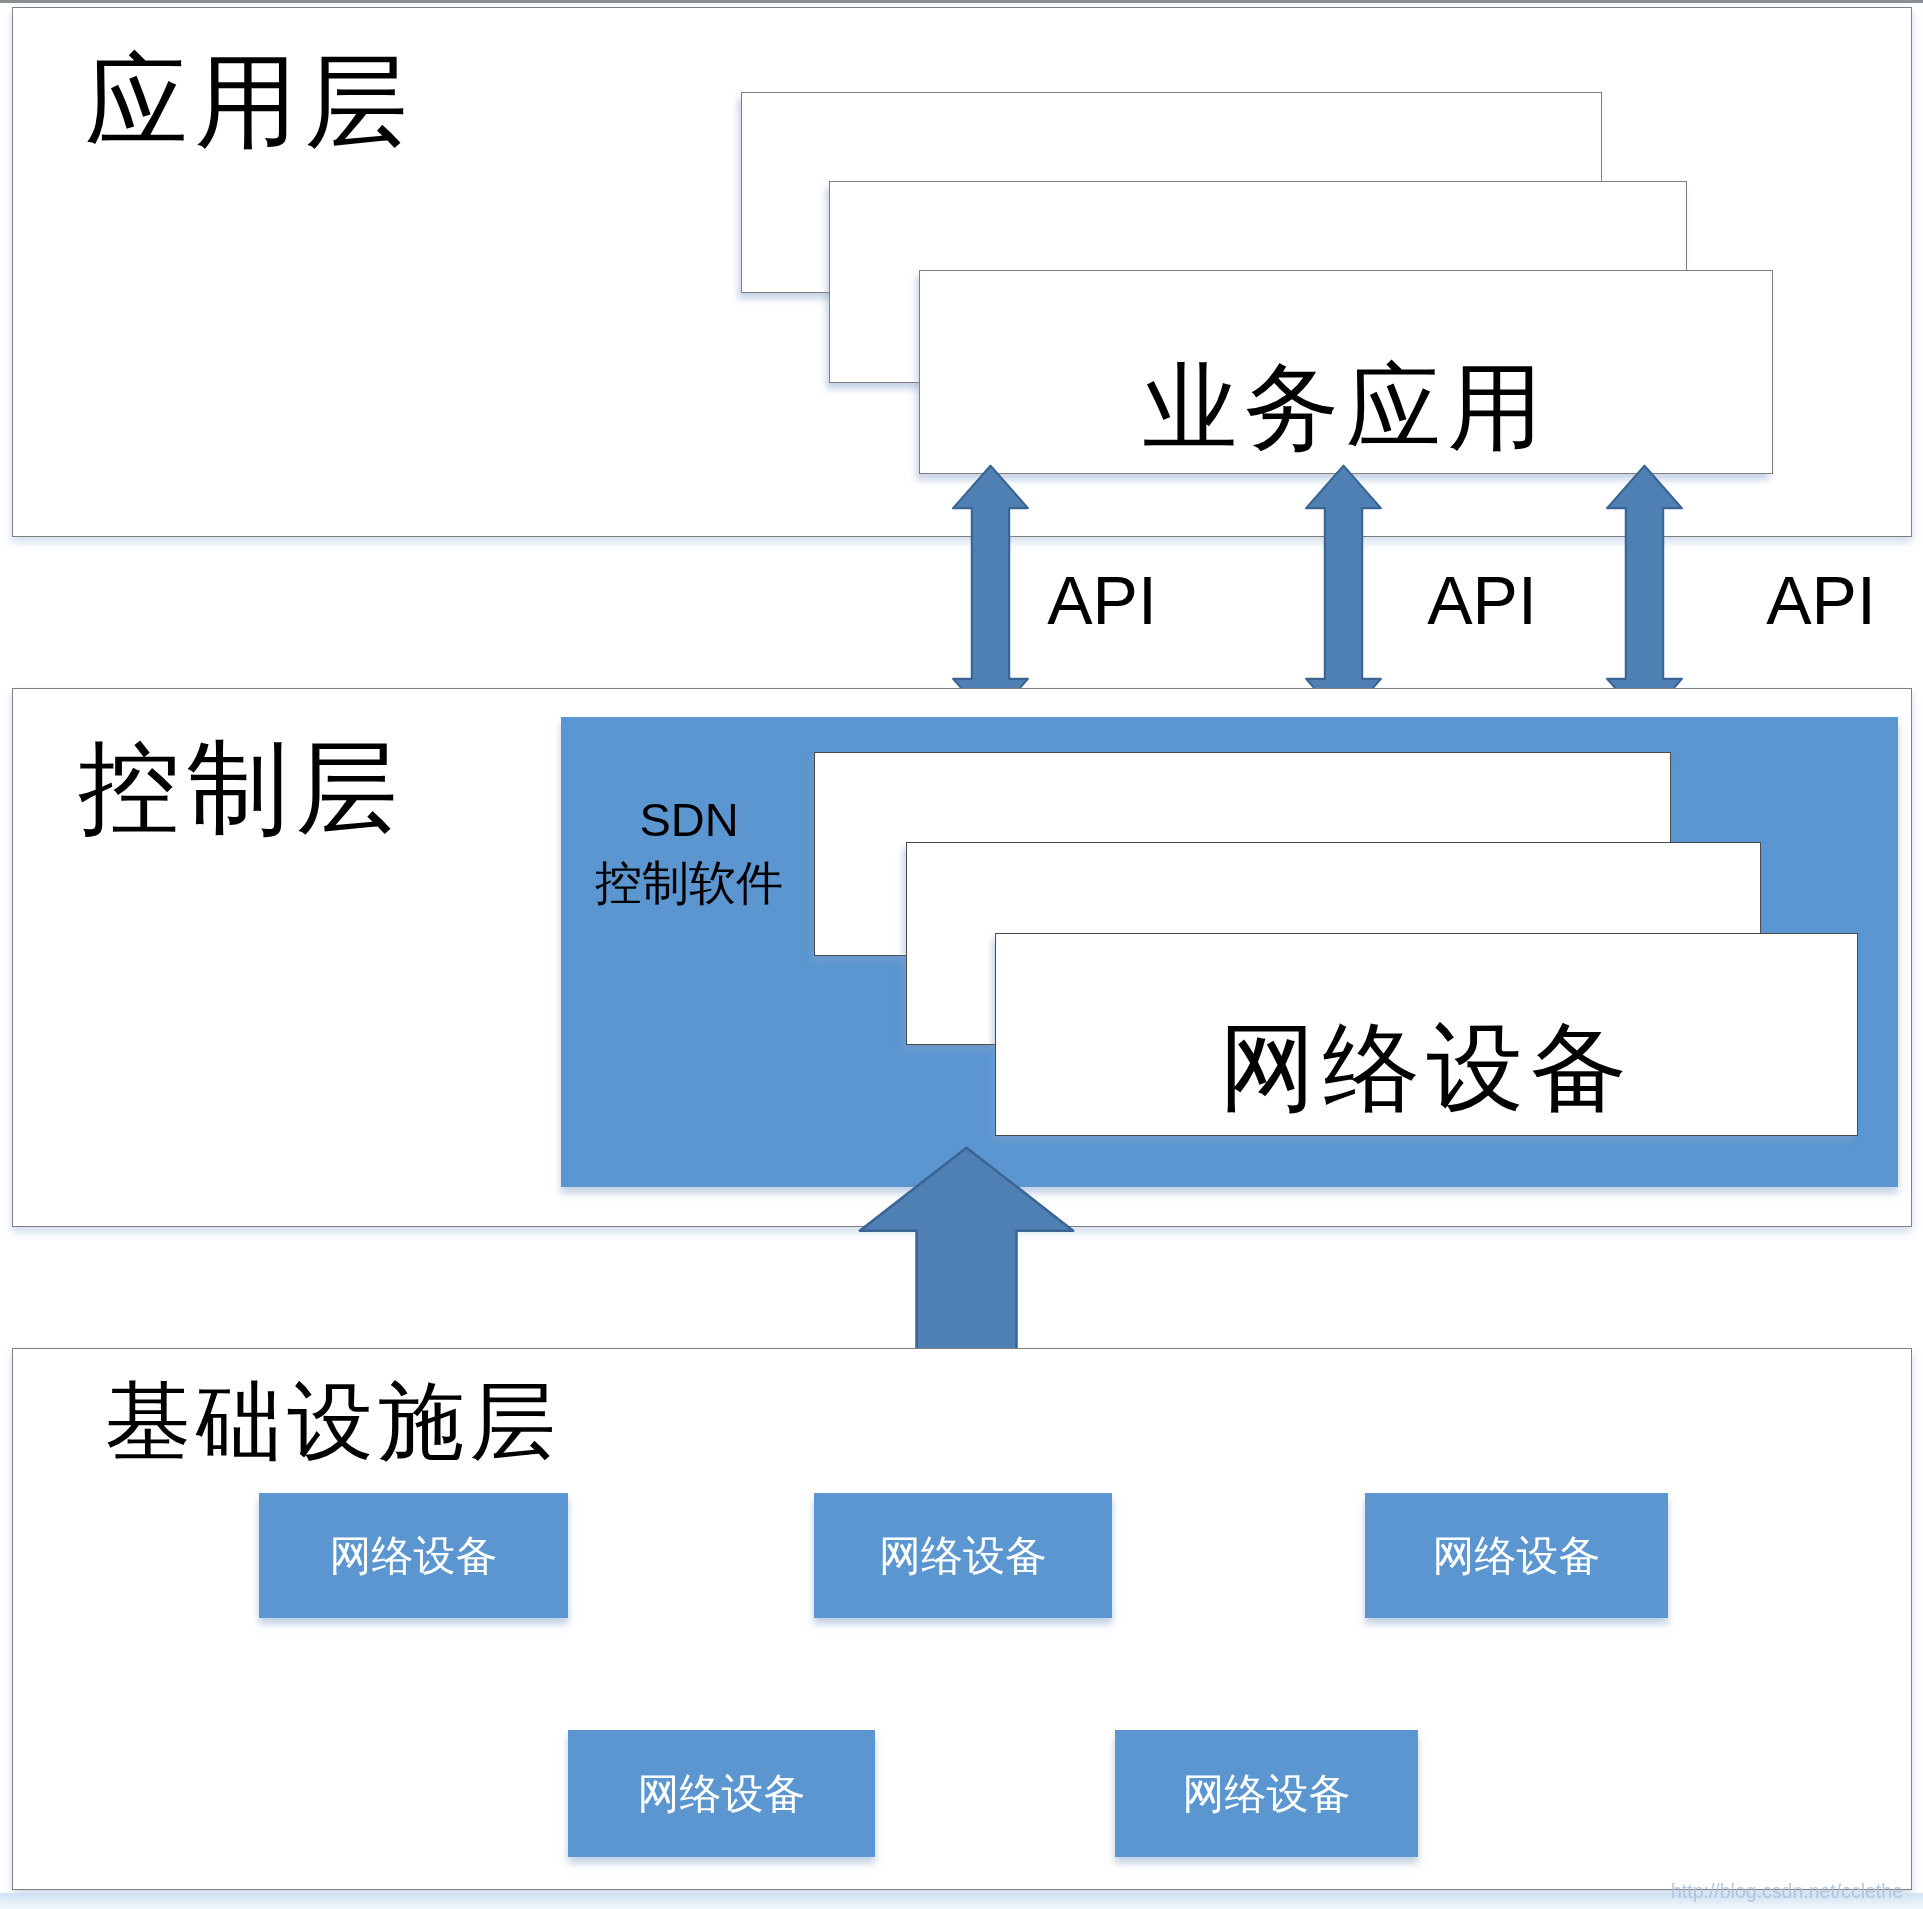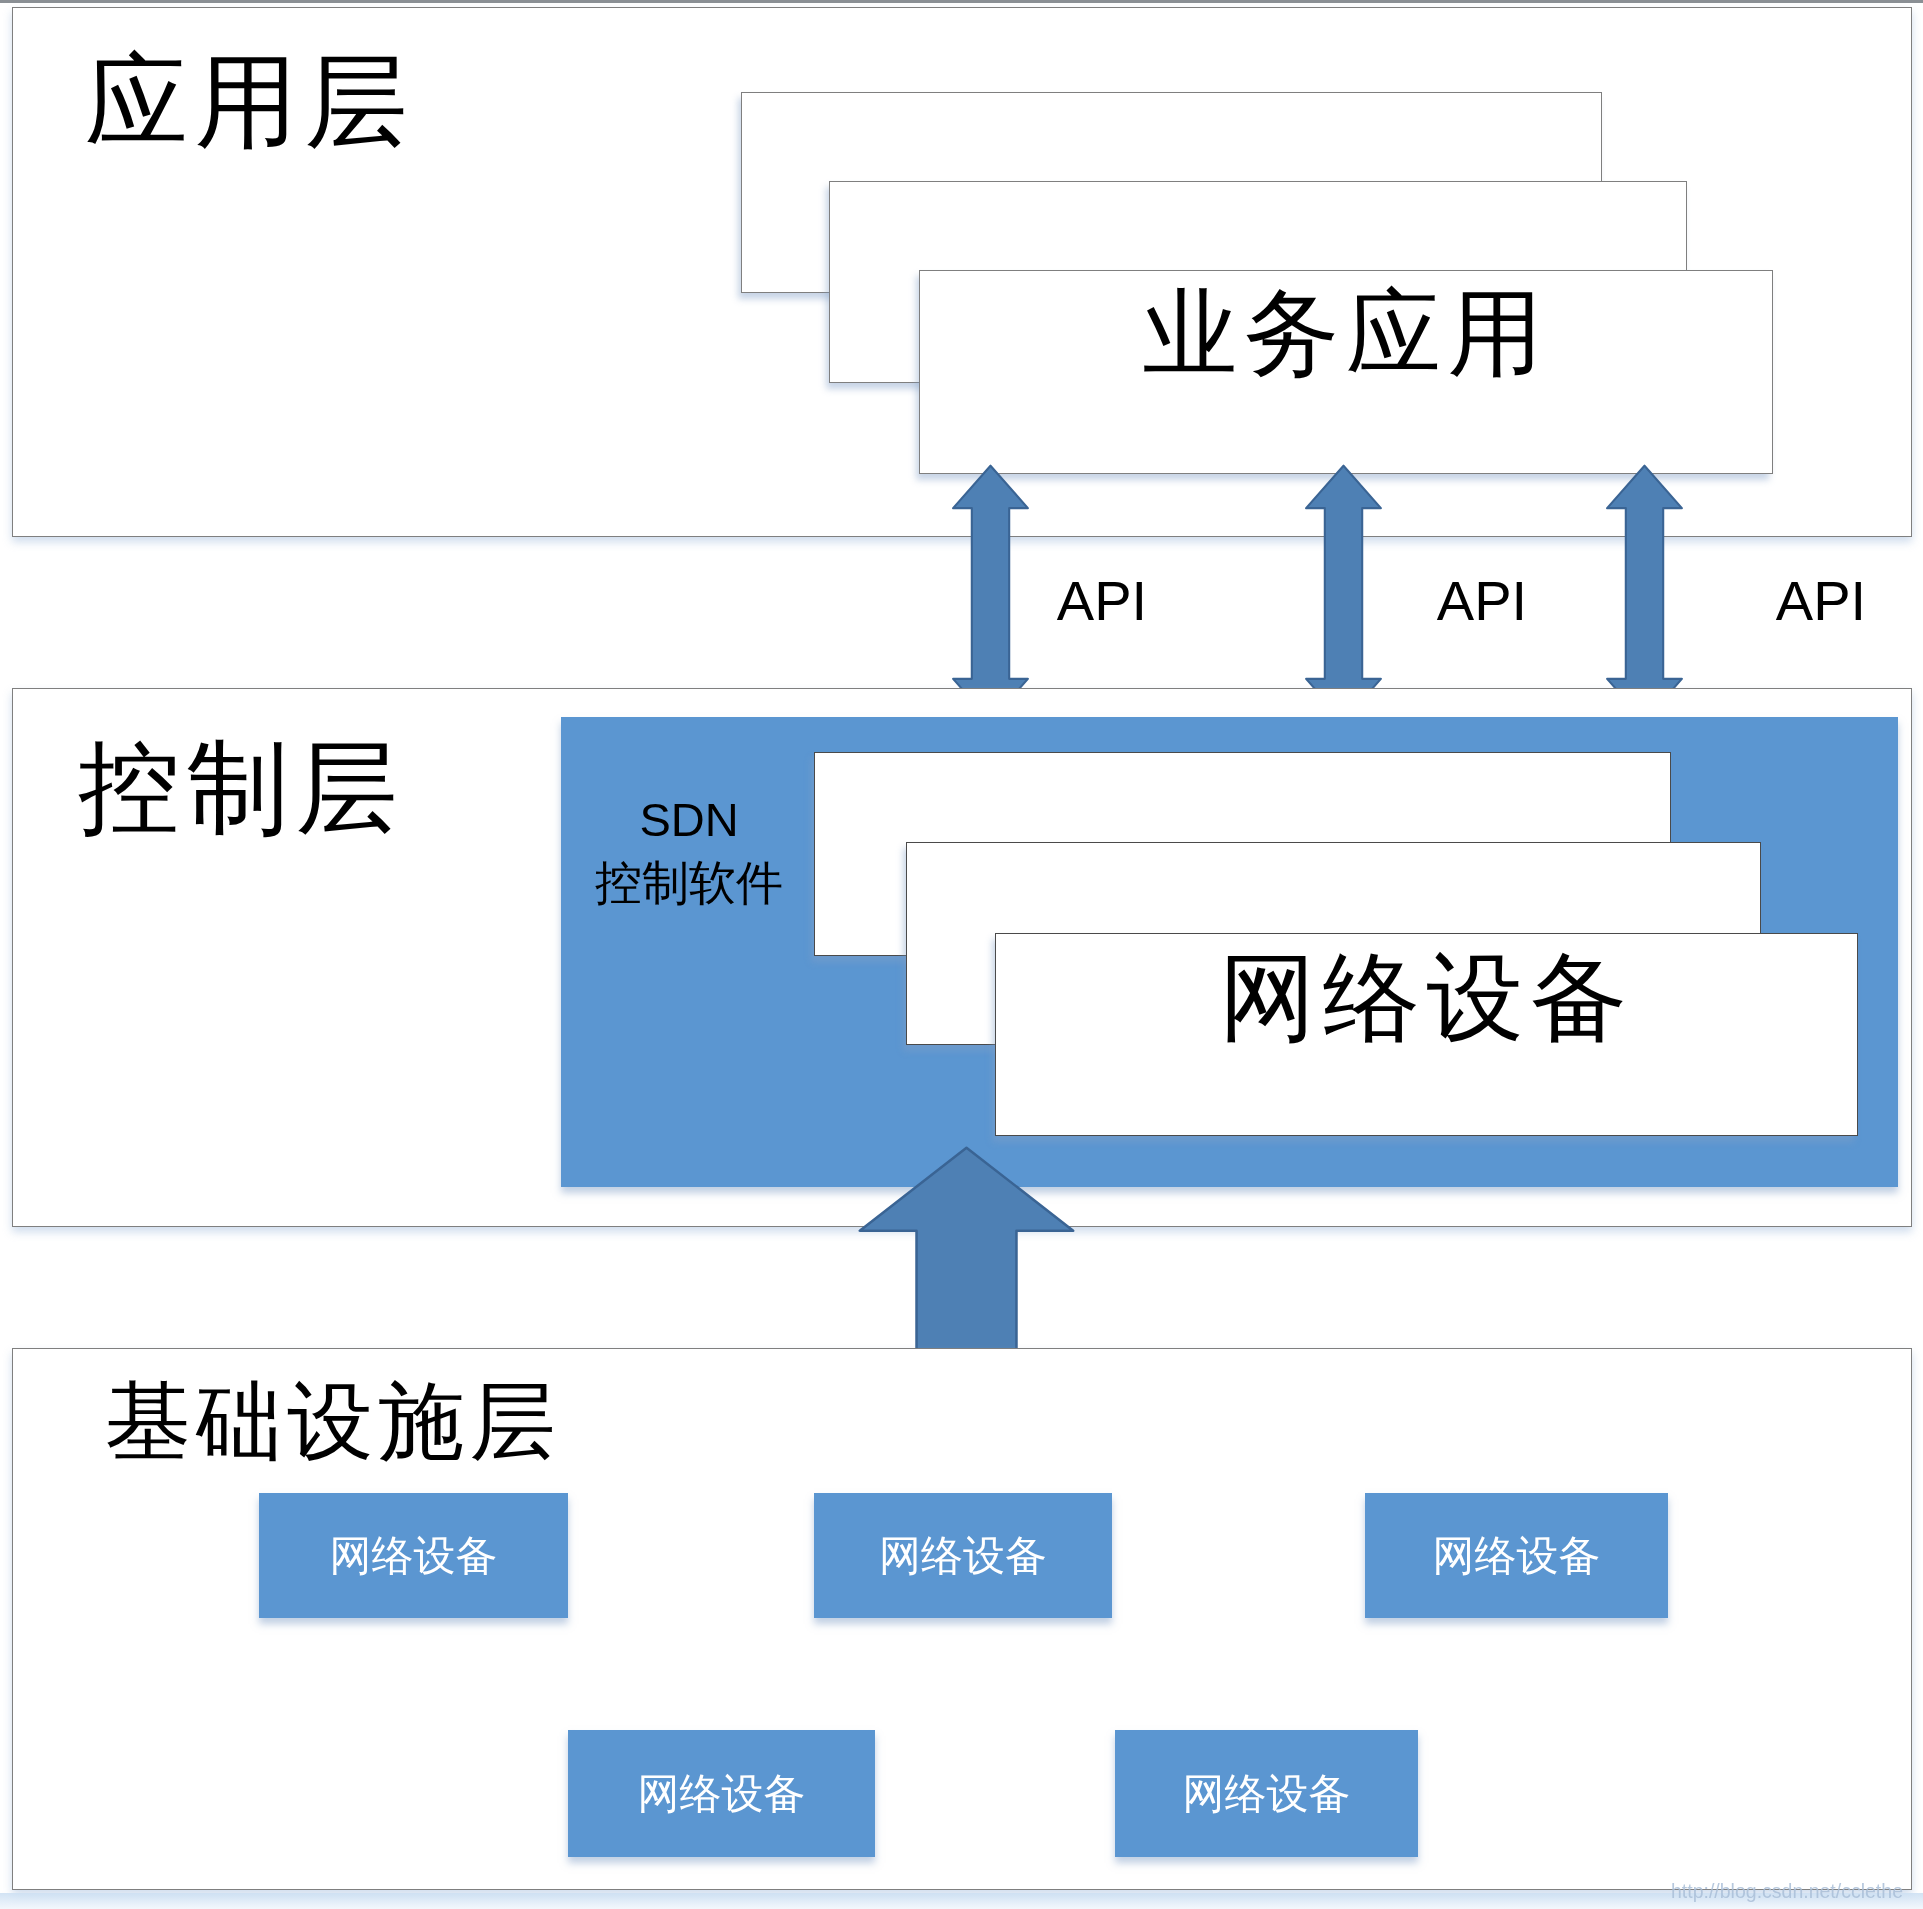--- a/index.html
+++ b/index.html
@@ -21,21 +21,21 @@
     background:#ffffff;
     border:1.7px solid var(--container-border);
     box-shadow:0 5.1px 8.5px rgba(150,180,215,.45);
   }
   .white-box{
     position:absolute;
     box-sizing:border-box;
     background:#ffffff;
     border:1.7px solid var(--container-border);
     box-shadow:-3.4px 6px 6.8px rgba(130,160,200,.45);
-    display:flex;align-items:flex-start;justify-content:center;
+    display:flex;align-items:flex-end;justify-content:center;
   }
   .white-box.dark{
     border-color:var(--inner-box-border);
   }
   .blue-box{
     position:absolute;
     box-sizing:border-box;
     background:var(--box-blue);
     box-shadow:0 6px 7.6px rgba(130,160,200,.5);
   }
@@ -51,21 +51,21 @@
   .layer-label{
     position:absolute;
     line-height:1.12;
     white-space:nowrap;
     letter-spacing:5.1px;
   }
   .big-text{font-size:95px;letter-spacing:6.8px;}
   .api-label{
     position:absolute;
     transform:translate(-50%,-50%);
-    font-size:56px;
+    font-size:68px;
     white-space:nowrap;
   }
   .sdn-label{
     position:absolute;
     left:561px;top:788px;width:256px;
     text-align:center;
     font-size:47px;line-height:63px;
     white-space:nowrap;
   }
   .note-line{

